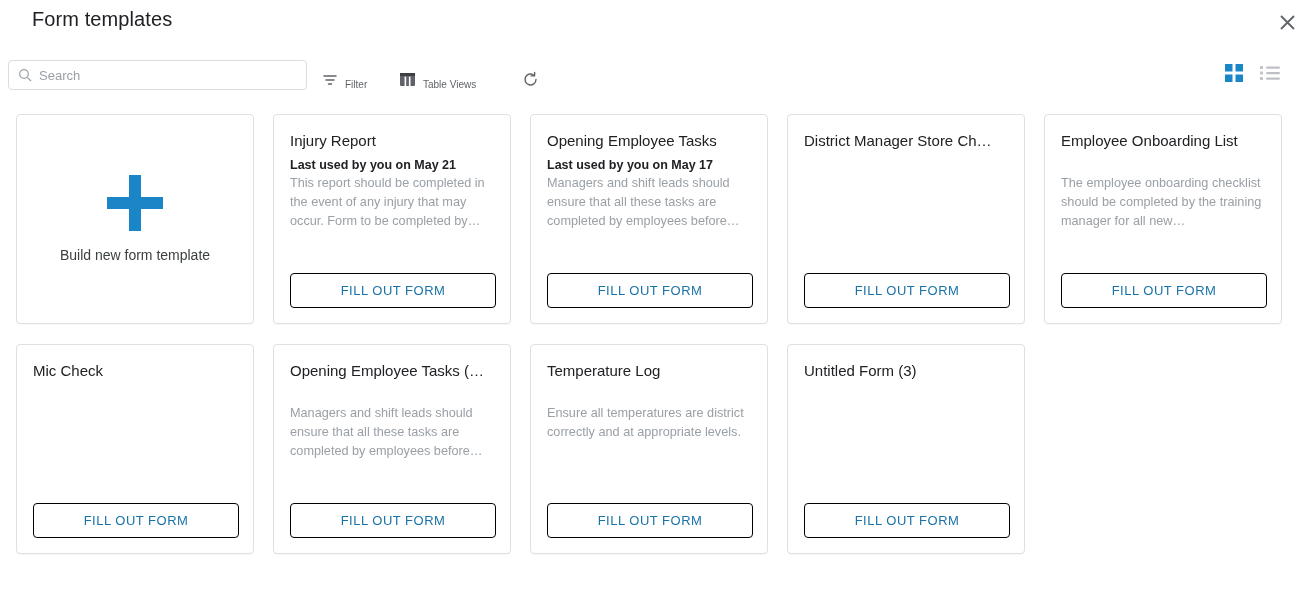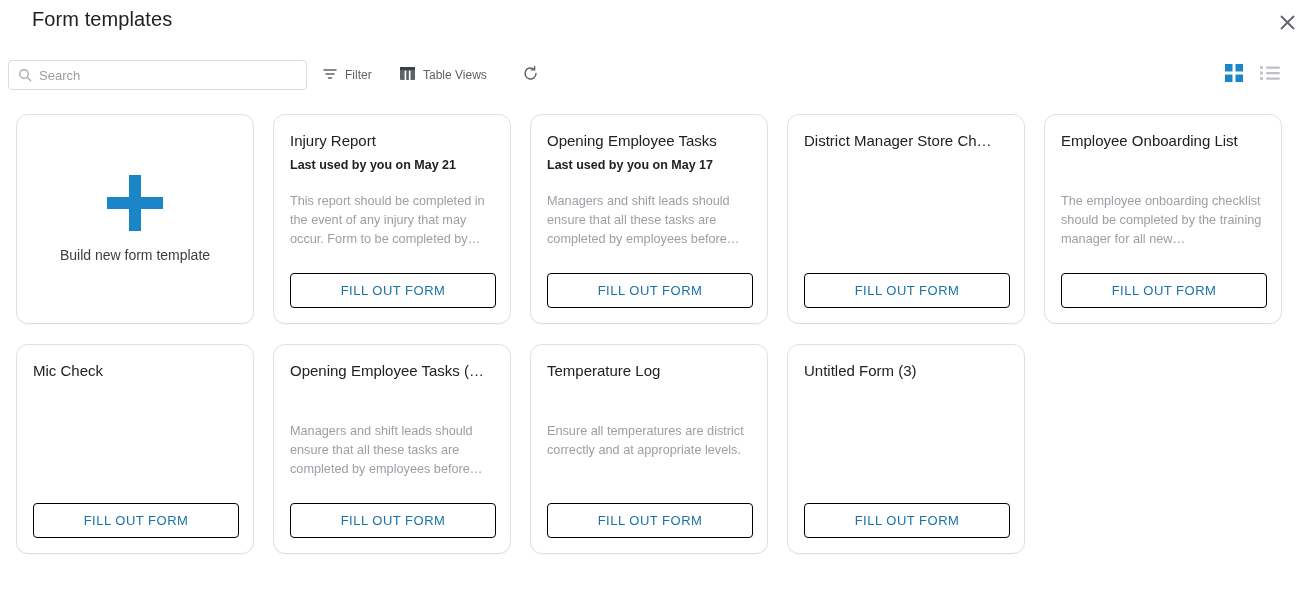--- a/index.html
+++ b/index.html
@@ -43,22 +43,22 @@
   .search-icon { margin-left: 9px; margin-right: 7px; display:flex; }
   .search-input {
     flex: 1; border: none; outline: none; background: transparent;
     font-family: "Liberation Sans", sans-serif;
     font-size: 13px; color: #3c4043; padding: 0; height: 26px;
   }
   .search-input::placeholder { color: #9aa0a6; }
 
   .tool-btn {
     position: absolute; top: 12px; height: 30px;
-    display: flex; align-items: center; gap: 7px;
-    cursor: pointer; color: #5f6368; font-size: 12px;
+    display: flex; align-items: flex-end; gap: 7px;
+    cursor: pointer; color: #5f6368; font-size: 10px;
   }
   .tool-filter { left: 322px; }
   .tool-tableviews { left: 399px; }
   .tool-refresh { left: 518px; width: 24px; justify-content:center; }
 
   .view-toggle {
     position: absolute; top: 12px; height: 30px;
     display:flex; align-items:center; justify-content:center;
     width: 28px; cursor: pointer;
   }
@@ -69,41 +69,40 @@
   .grid {
     position: absolute; left: 16px; top: 114px;
     width: 1276px;
     display: grid;
     grid-template-columns: repeat(5, 238px);
     column-gap: 19px;
     row-gap: 20px;
   }
   .card {
     width: 238px; height: 210px;
-    border: 1px solid #e0e0e0; border-radius: 12px;
+    border: 1px solid #e0e0e0; border-radius: 4px;
     background: #fff;
     position: relative;
     box-shadow: 0 1px 1px rgba(0,0,0,0.03);
   }
   .card-body {
     position: absolute; left: 0; top: 0; right: 0; bottom: 0;
     padding: 16px 16px 0 16px;
   }
   .card-title {
     font-size: 15px; color: #202124; line-height: 20px;
     white-space: nowrap; overflow: hidden; text-overflow: ellipsis;
     margin: 0 0 6px 0;
   }
   .card-lastused {
     font-size: 12.5px; color: #202124; font-weight: bold;
     line-height: 17px; margin: 6px 0 0 0; height: 17px;
   }
   .card-lastused.empty { visibility: hidden; }
   .card-desc {
-    margin-top: 18px;
     font-size: 12.7px; color: #9aa0a6; line-height: 19px;
     max-height: 57px; overflow: hidden;
   }
   .fill-btn {
     position: absolute; left: 16px; bottom: 15px;
     width: 206px; height: 35px;
     border: 1px solid #000000; border-radius: 4px;
     background: #fff; color: #1a73a8;
     font-family: "Liberation Sans", sans-serif;
     font-size: 13px; letter-spacing: .5px;

